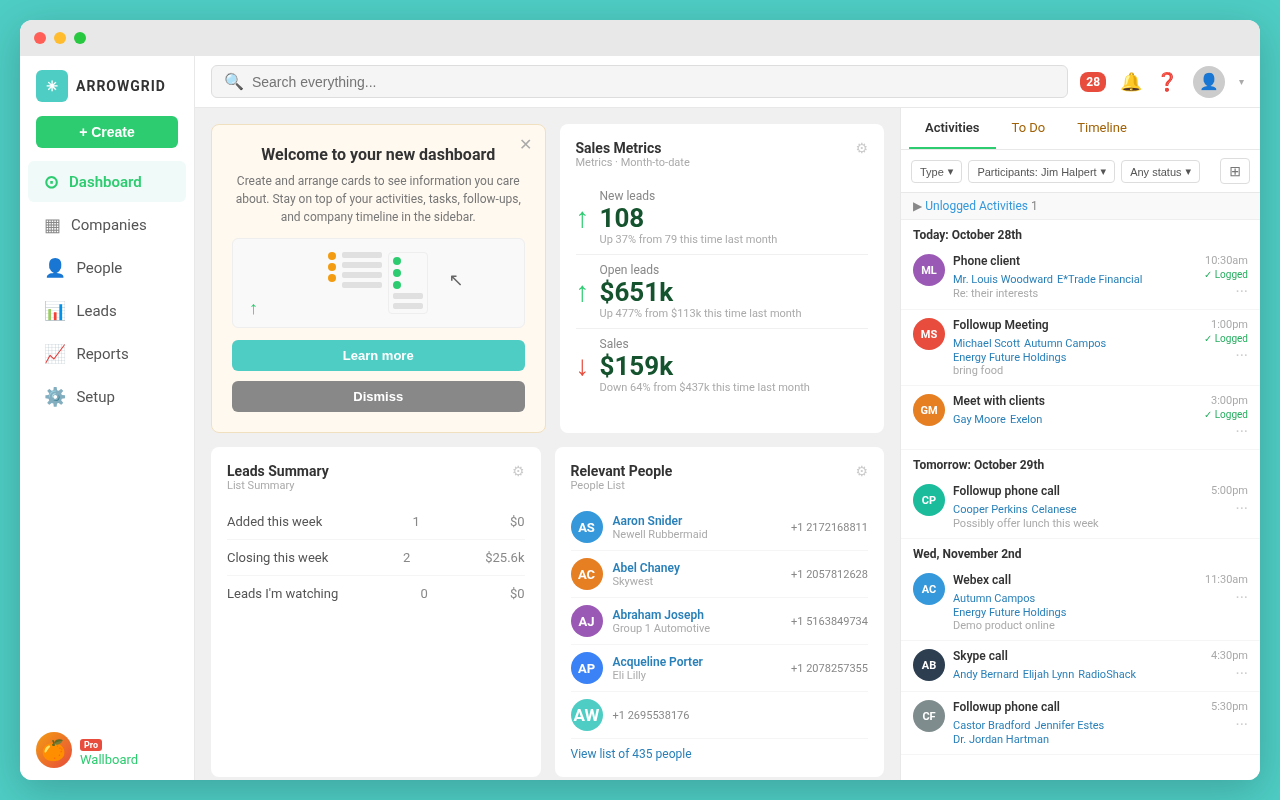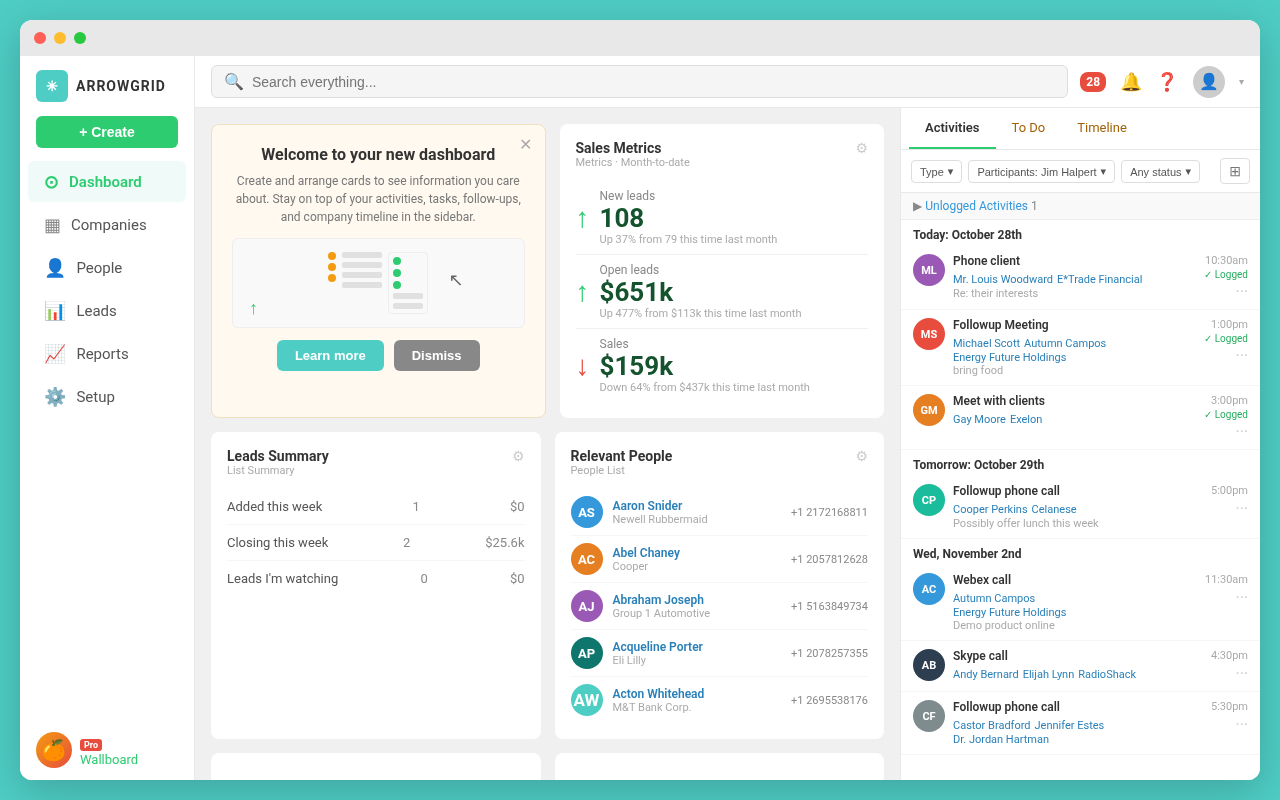--- a/index.html
+++ b/index.html
@@ -197,21 +197,21 @@
     }
     .preview-col {
       display: flex; flex-direction: column; gap: 3px;
     }
     .preview-dot { width: 8px; height: 8px; border-radius: 50%; }
     .preview-line { width: 40px; height: 6px; background: #e0e0e0; border-radius: 2px; }
     .preview-cursor {
       position: absolute; right: 60px; top: 30px;
       font-size: 18px; color: #666;
     }
-    .welcome-btns { display: flex; gap: 10px; justify-content: center; }
+    .welcome-btns { display: flex; gap: 10px; justify-content: center; flex-direction: column; }
     .btn-learn { background: #4ecdc4; color: white; border: none; border-radius: 6px; padding: 8px 18px; font-size: 13px; font-weight: 600; cursor: pointer; }
     .btn-dismiss { background: #888; color: white; border: none; border-radius: 6px; padding: 8px 18px; font-size: 13px; font-weight: 600; cursor: pointer; }
     
     .sales-card {
       background: #fff;
       border-radius: 8px;
       padding: 16px;
       flex: 1;
     }
     .card-header { display: flex; justify-content: space-between; align-items: flex-start; margin-bottom: 12px; }
@@ -371,21 +371,21 @@
     .panel-scroll { overflow-y: auto; flex: 1; }
     
     .av-ml { background: #9b59b6; }
     .av-ms { background: #e74c3c; }
     .av-gm { background: #e67e22; }
     .av-cp { background: #1abc9c; }
     .av-ac { background: #3498db; }
     .av-ab { background: #2c3e50; }
     .av-cf { background: #7f8c8d; }
     .av-blue { background: #3498db; }
-    .av-teal { background: #0f766e; }
+    .av-teal { background: #3b82f6; }
     .av-orange { background: #e67e22; }
     .av-purple { background: #9b59b6; }
     .av-aw { background: #4ecdc4; font-size: 17px; }
   </style>
 </head>
 <body>
 
 <div class="window">
 
   <div class="titlebar">
@@ -570,21 +570,21 @@
                 <div class="person-info">
                   <div class="person-name">Aaron Snider</div>
                   <div class="person-company">Newell Rubbermaid</div>
                 </div>
                 <div class="person-phone">+1 2172168811</div>
               </div>
               <div class="person-row">
                 <div class="person-avatar av-orange">AC</div>
                 <div class="person-info">
                   <div class="person-name">Abel Chaney</div>
-                  <div class="person-company">Cooper</div>
+                  <div class="person-company">Skywest</div>
                 </div>
                 <div class="person-phone">+1 2057812628</div>
               </div>
               <div class="person-row">
                 <div class="person-avatar av-purple">AJ</div>
                 <div class="person-info">
                   <div class="person-name">Abraham Joseph</div>
                   <div class="person-company">Group 1 Automotive</div>
                 </div>
                 <div class="person-phone">+1 5163849734</div>
@@ -592,26 +592,23 @@
               <div class="person-row">
                 <div class="person-avatar av-teal">AP</div>
                 <div class="person-info">
                   <div class="person-name">Acqueline Porter</div>
                   <div class="person-company">Eli Lilly</div>
                 </div>
                 <div class="person-phone">+1 2078257355</div>
               </div>
               <div class="person-row">
                 <div class="person-avatar av-aw">AW</div>
-                <div class="person-info">
-                  <div class="person-name">Acton Whitehead</div>
-                  <div class="person-company">M&amp;T Bank Corp.</div>
-                </div>
                 <div class="person-phone">+1 2695538176</div>
               </div>
+              <div class="view-list">View list of 435 people</div>
             </div>
           </div>
 
           <div class="row">
 
             <div class="leads-closing-card">
               
               
             </div>
 

